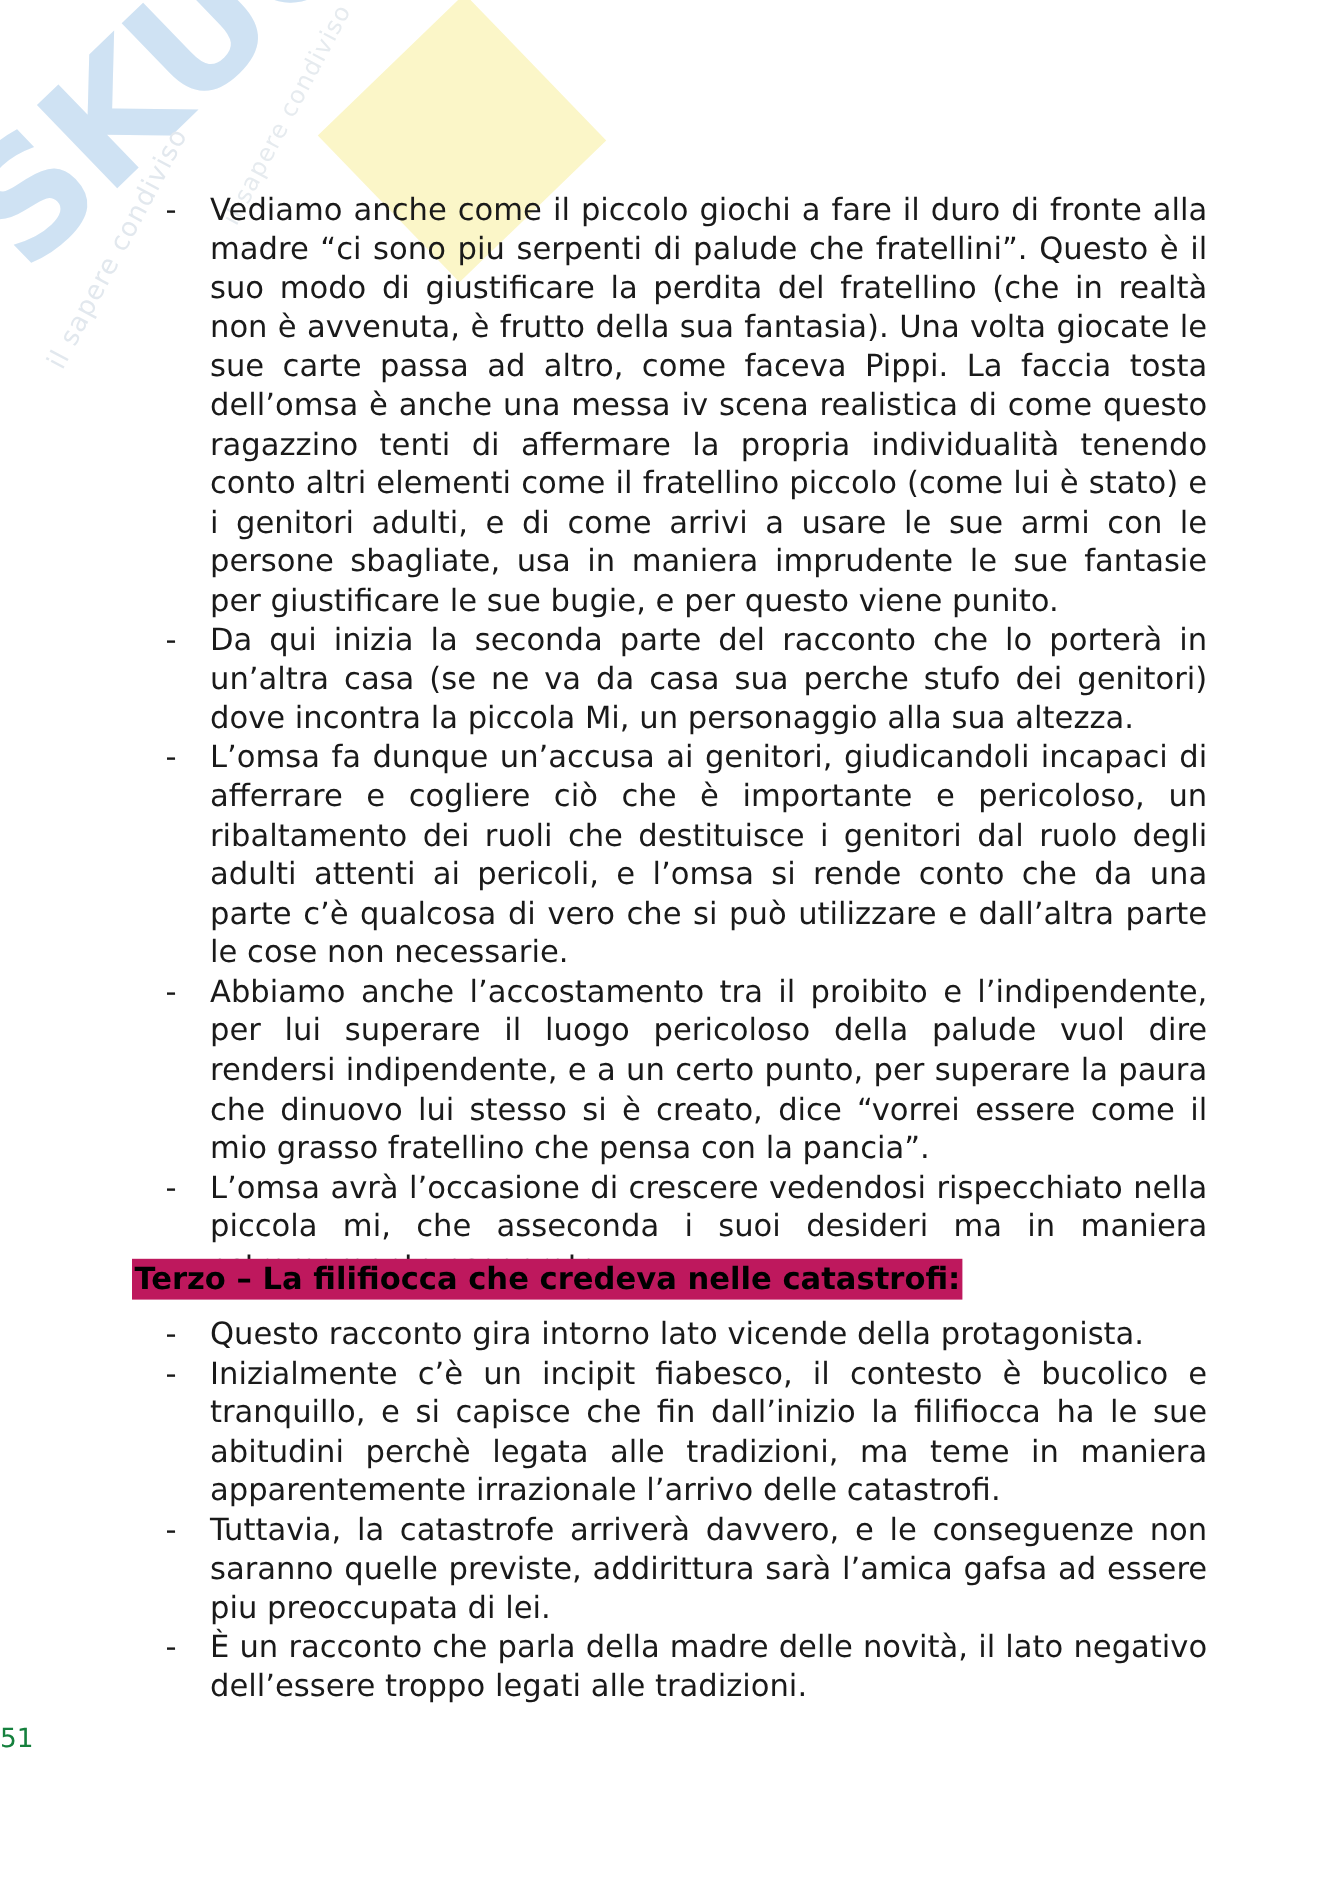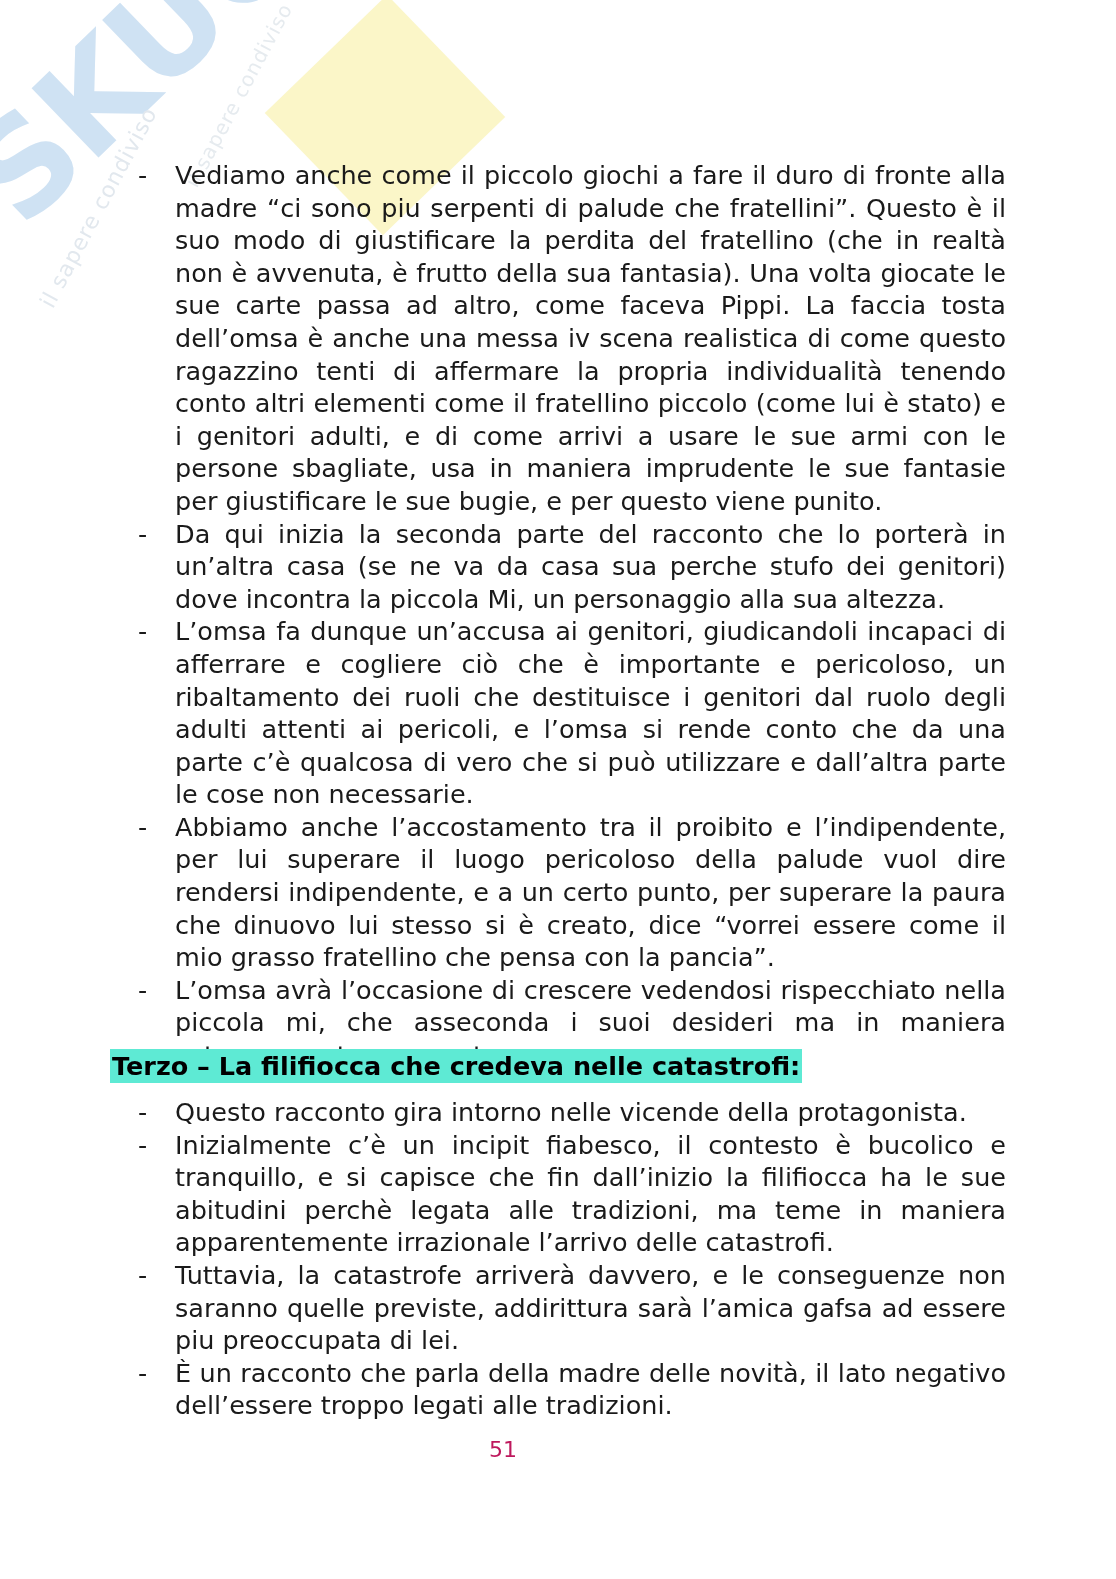--- a/index.html
+++ b/index.html
@@ -128,21 +128,21 @@
 
   #heading-row {
     position: absolute;
     left: 110px;
     top: 1049px;
     width: 900px;
   }
 
   #heading-text {
     display: inline;
-    background: #5eead4;
+    background: #be185d;
     font-family: "DejaVu Sans", sans-serif;
     font-weight: bold;
     font-size: 25.5px;
     line-height: 34px;
     color: #000000;
     padding: 2px 2px 2px 2px;
     box-decoration-break: clone;
     -webkit-box-decoration-break: clone;
   }
 
@@ -151,24 +151,24 @@
     left: 130px;
     top: 1096px;
     width: 876px;
   }
 
   #page-number {
     position: absolute;
     left: 0;
     top: 1437px;
     width: 1006px;
-    text-align: center;
+    text-align: left;
     font-family: "DejaVu Sans", sans-serif;
     font-size: 22px;
-    color: #be185d;
+    color: #15803d;
   }
 </style>
 </head>
 <body>
 
 <div id="page">
 
   <div id="watermark">
     <div class="wm-diamond"></div>
     <div class="wm-brand"><span>SKUOLA</span></div>
@@ -184,21 +184,21 @@
       <li><span class="dash">-</span><span>L’omsa fa dunque un’accusa ai genitori, giudicandoli incapaci di afferrare e cogliere ciò che è importante e pericoloso, un ribaltamento dei ruoli che destituisce i genitori dal ruolo degli adulti attenti ai pericoli, e l’omsa si rende conto che da una parte c’è qualcosa di vero che si può utilizzare e dall’altra parte le cose non necessarie.</span></li>
       <li><span class="dash">-</span><span>Abbiamo anche l’accostamento tra il proibito e l’indipendente, per lui superare il luogo pericoloso della palude vuol dire rendersi indipendente, e a un certo punto, per superare la paura che dinuovo lui stesso si è creato, dice “vorrei essere come il mio grasso fratellino che pensa con la pancia”.</span></li>
       <li><span class="dash">-</span><span>L’omsa avrà l’occasione di crescere vedendosi rispecchiato nella piccola mi, che asseconda i suoi desideri ma in maniera estremamente esagerata.</span></li>
     </ul>
 
     <div id="heading-row">
       <span id="heading-text">Terzo – La filifiocca che credeva nelle catastrofi:</span>
     </div>
 
     <ul class="bullets" id="block-two">
-      <li><span class="dash">-</span><span>Questo racconto gira intorno nelle vicende della protagonista.</span></li>
+      <li><span class="dash">-</span><span>Questo racconto gira intorno lato vicende della protagonista.</span></li>
       <li><span class="dash">-</span><span>Inizialmente c’è un incipit fiabesco, il contesto è bucolico e tranquillo, e si capisce che fin dall’inizio la filifiocca ha le sue abitudini perchè legata alle tradizioni, ma teme in maniera apparentemente irrazionale l’arrivo delle catastrofi.</span></li>
       <li><span class="dash">-</span><span>Tuttavia, la catastrofe arriverà davvero, e le conseguenze non saranno quelle previste, addirittura sarà l’amica gafsa ad essere piu preoccupata di lei.</span></li>
       <li><span class="dash">-</span><span>È un racconto che parla della madre delle novità, il lato negativo dell’essere troppo legati alle tradizioni.</span></li>
     </ul>
 
     <div id="page-number">51</div>
 
   </div>
 </div>
 

